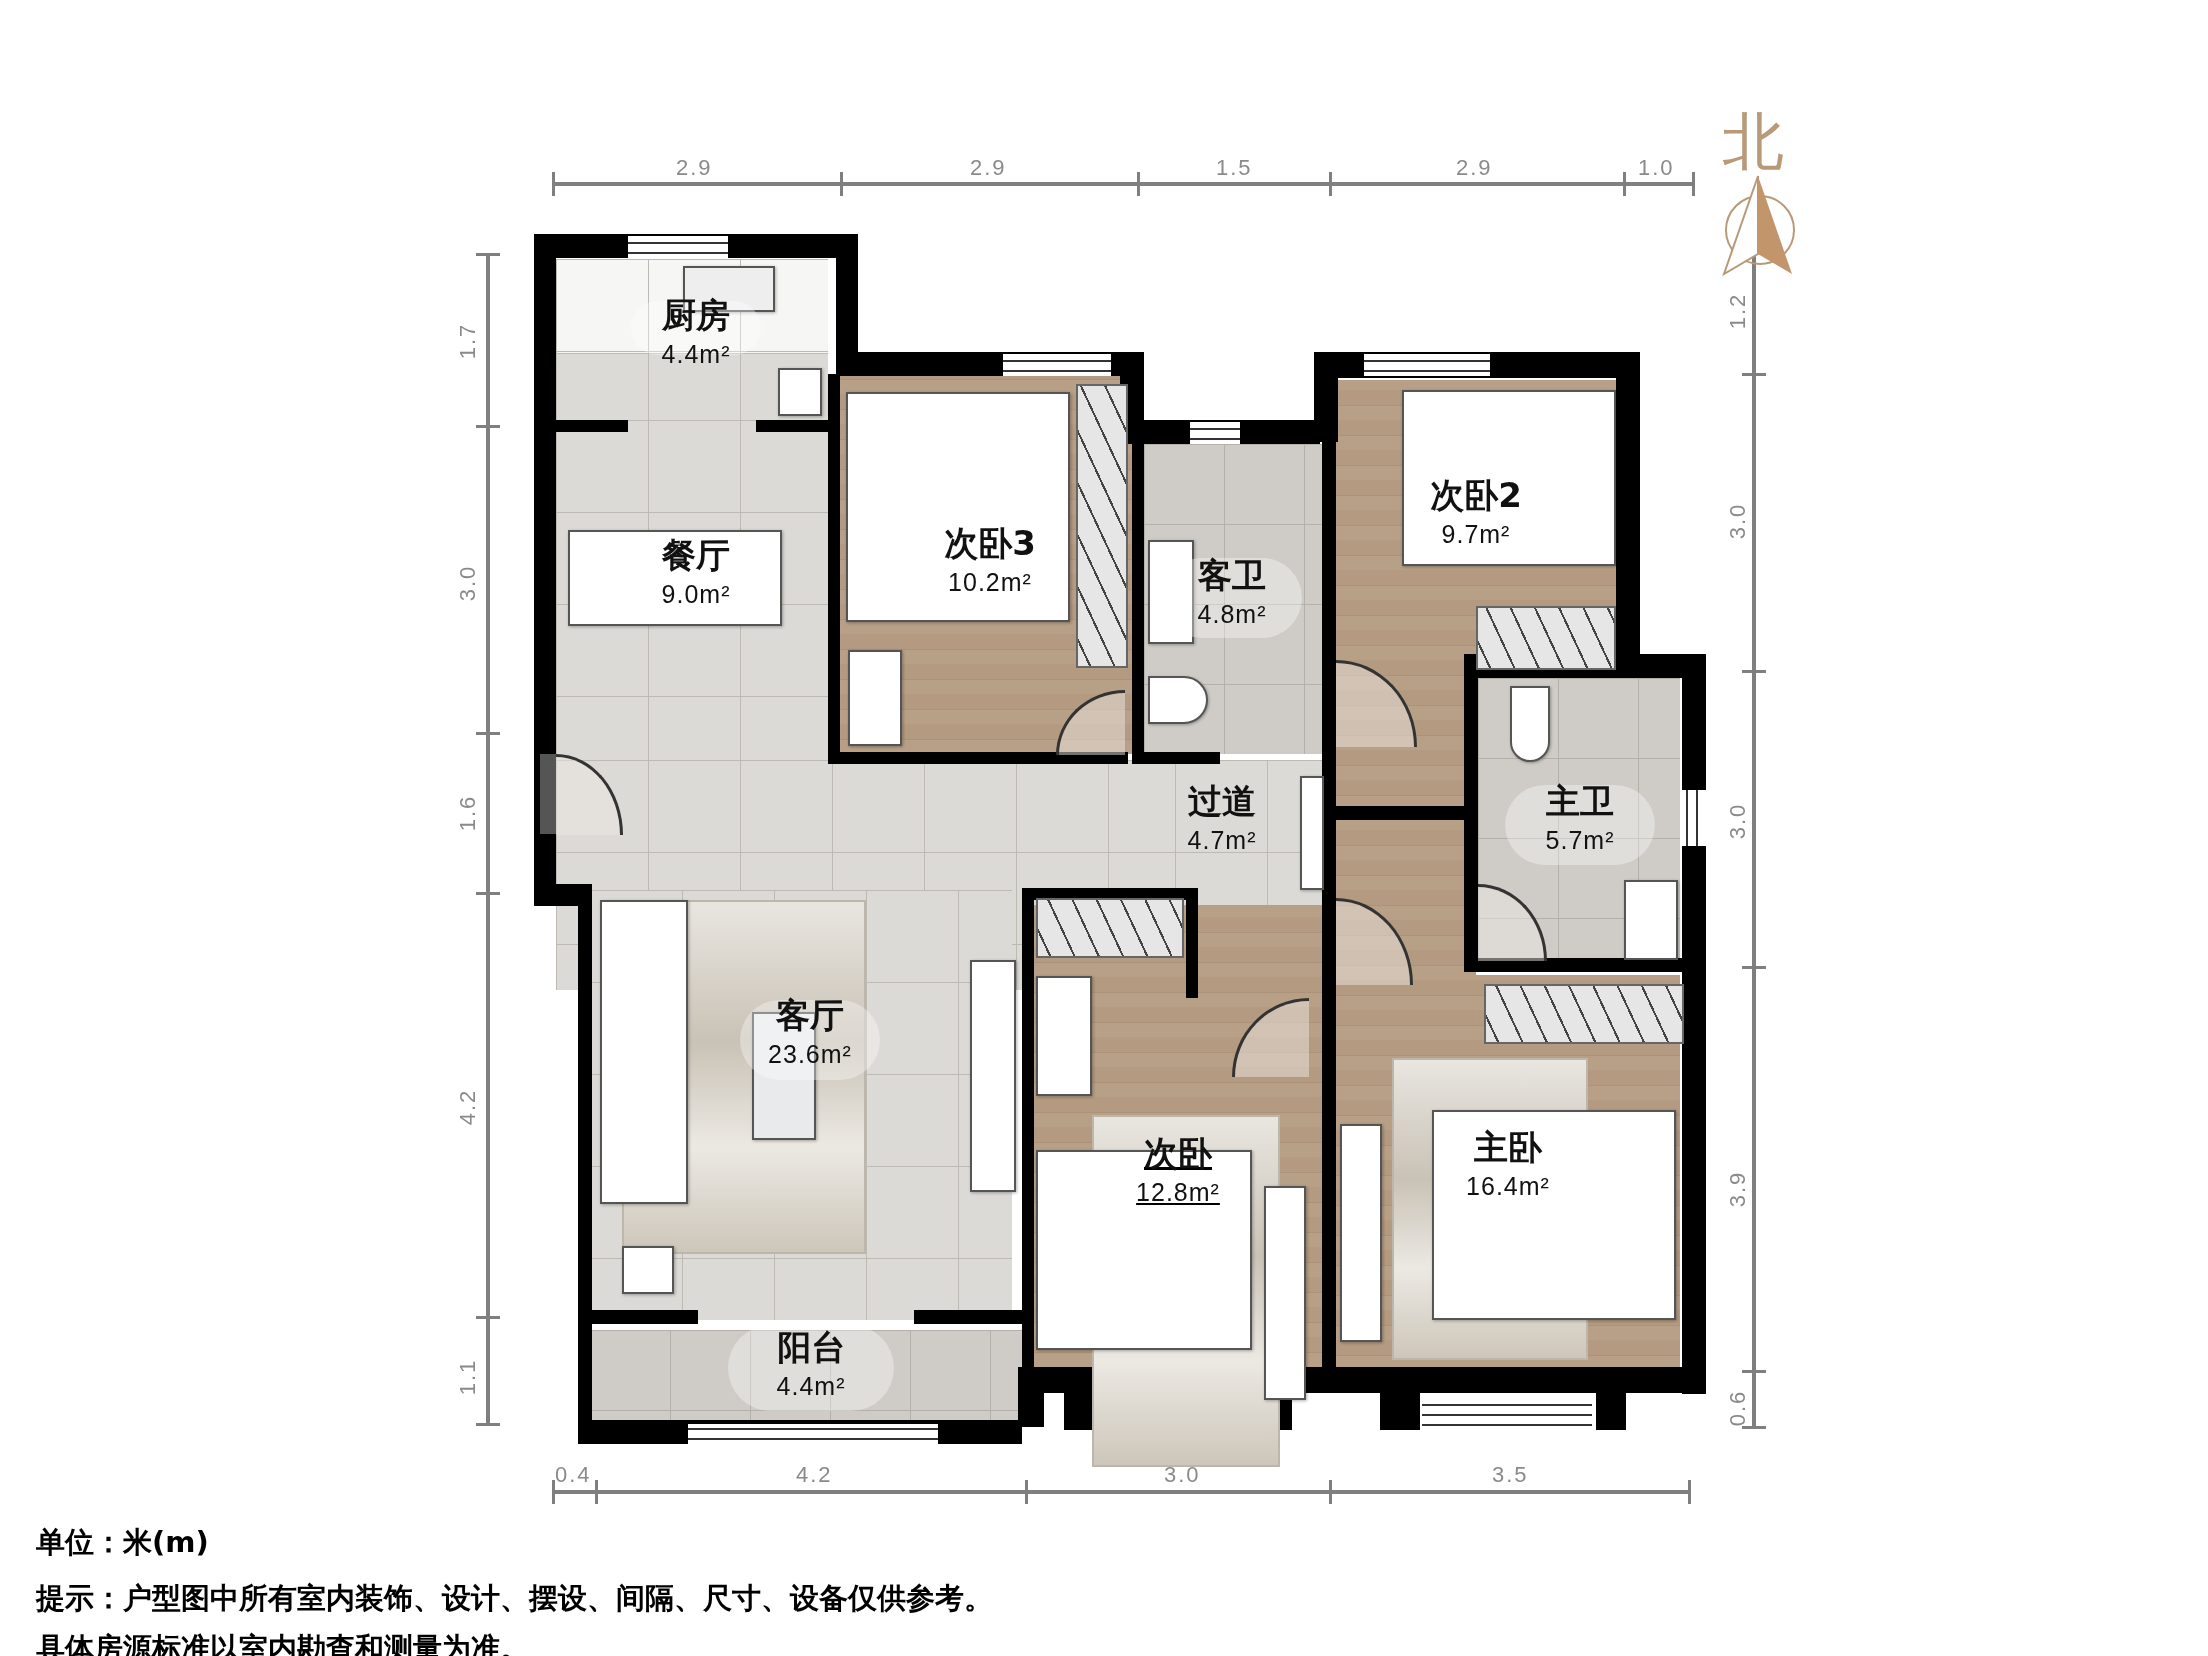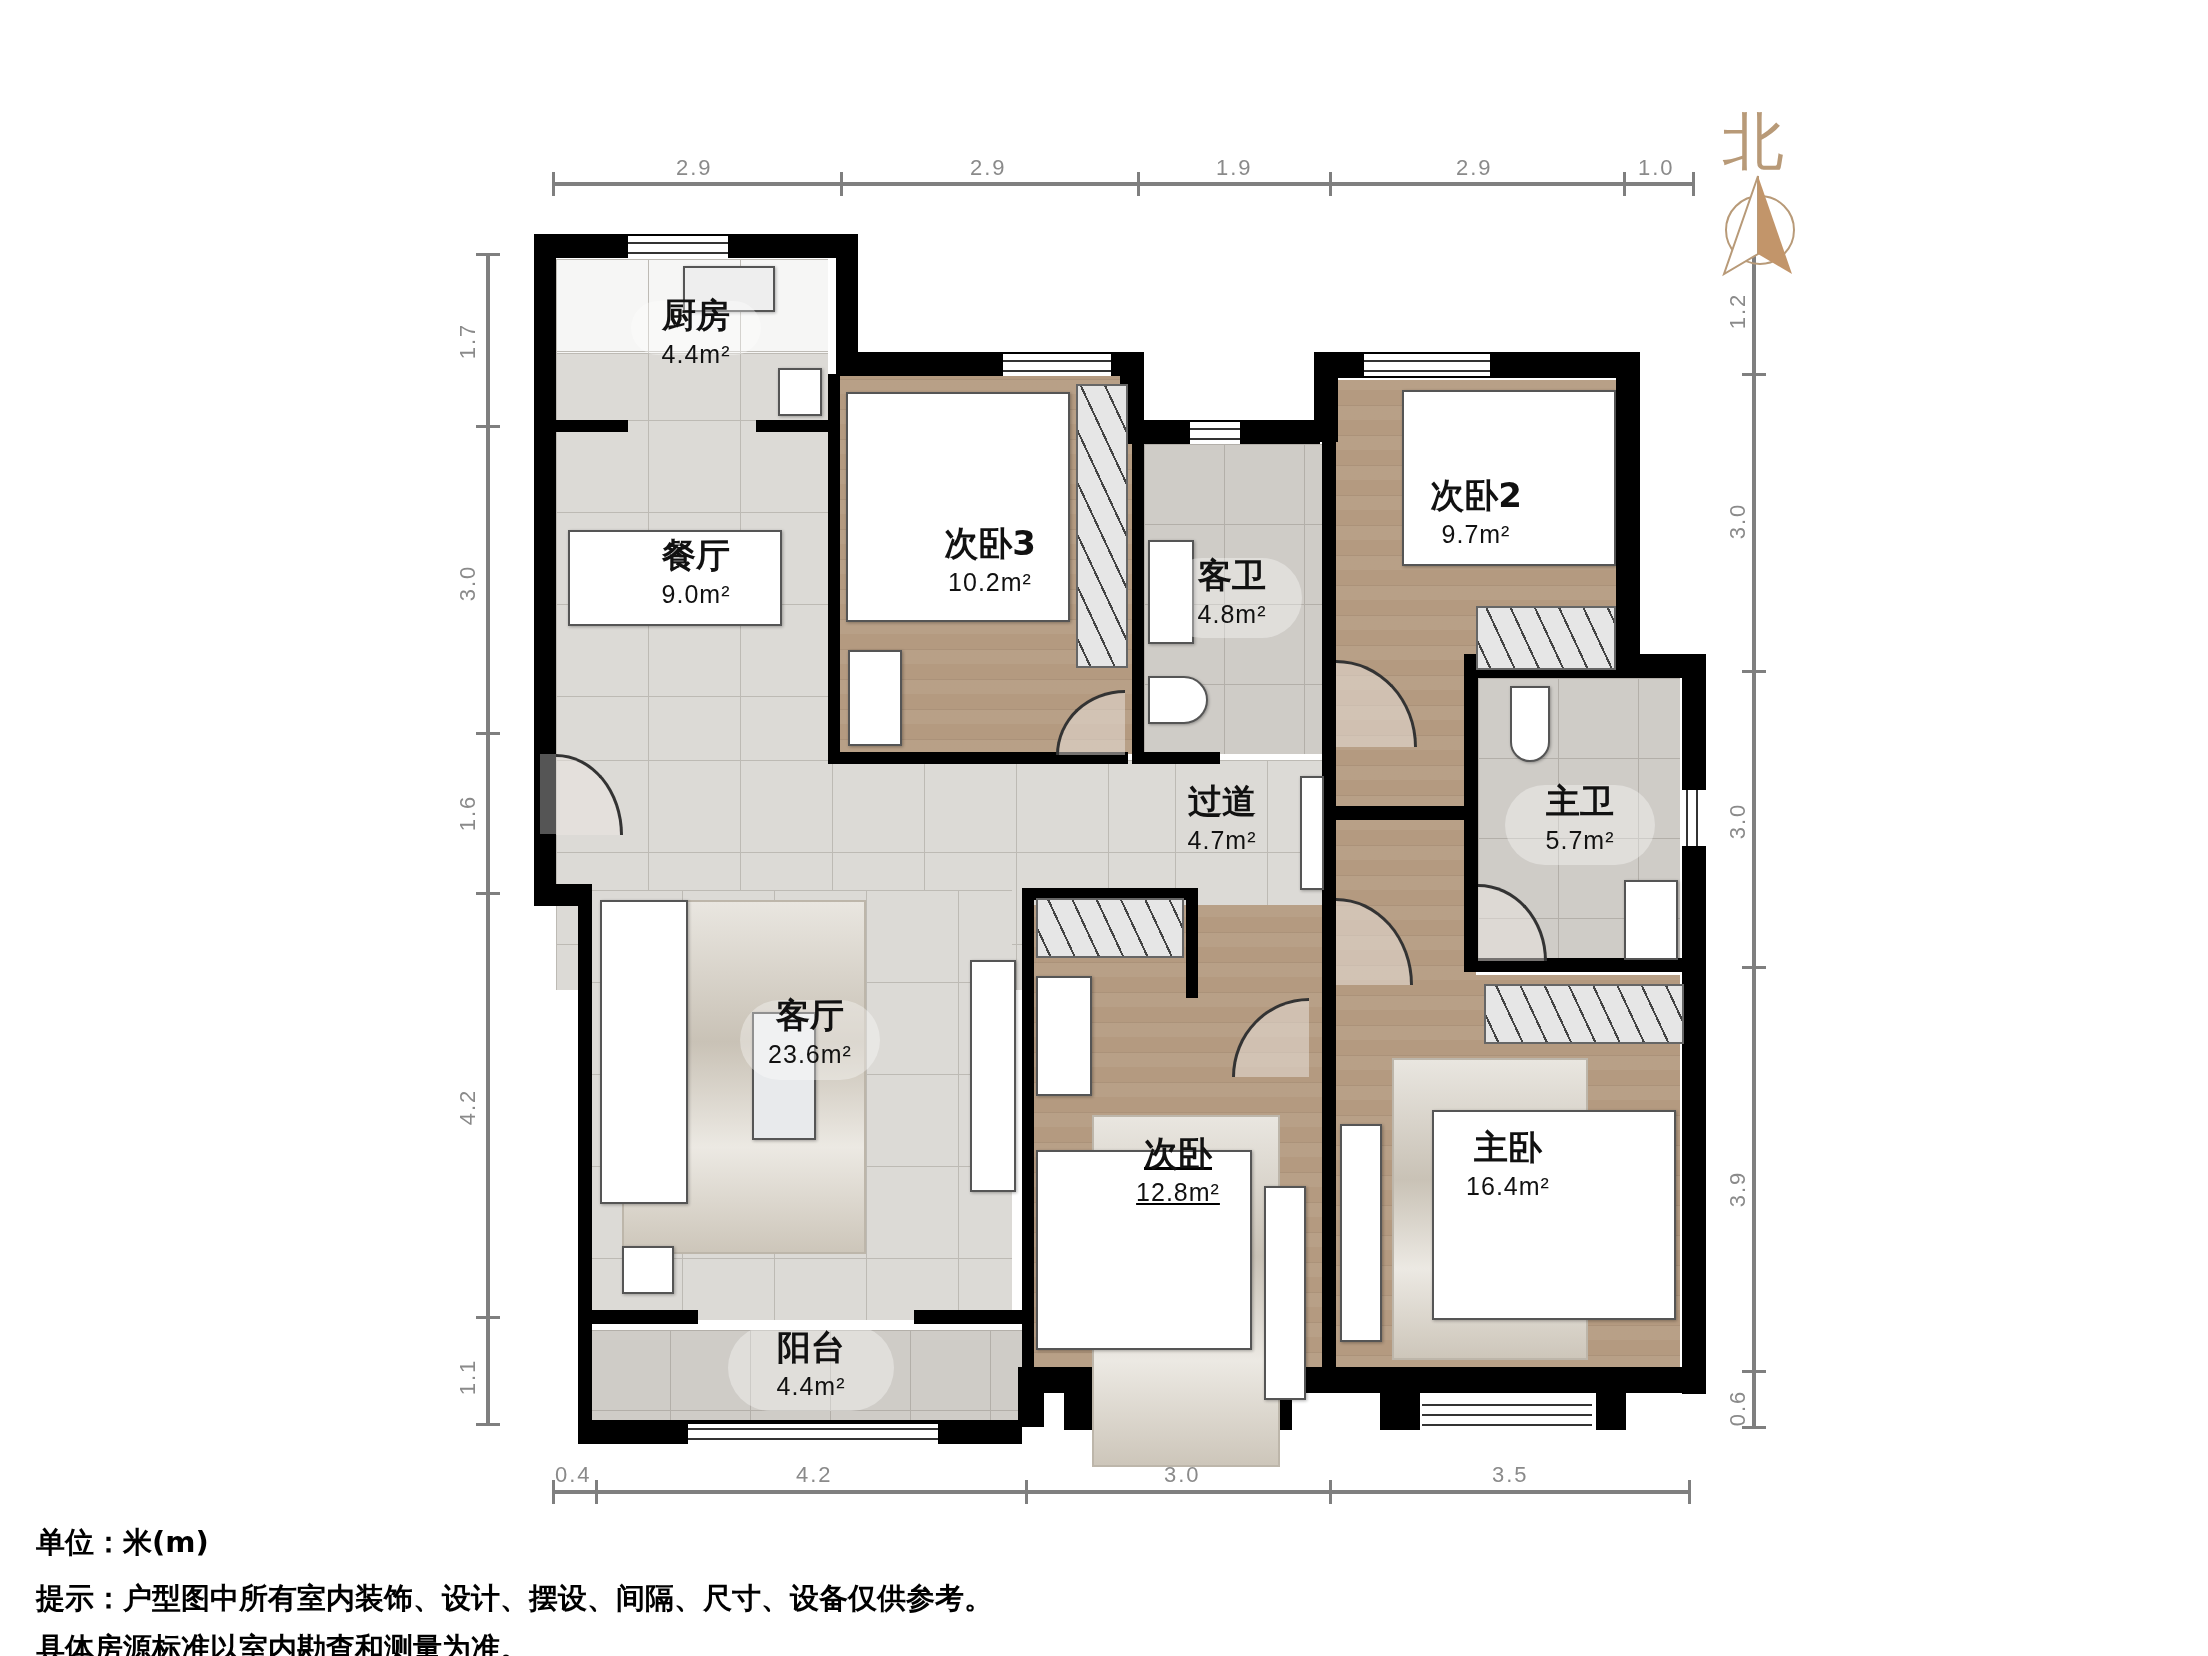--- a/index.html
+++ b/index.html
@@ -44,21 +44,21 @@
 <div>
   <div class="dim-line" style="left:553px;top:182px;width:1141px;height:4px;"></div>
   <div class="tick" style="left:552px;top:172px;width:3px;height:24px;"></div>
   <div class="tick" style="left:840px;top:172px;width:3px;height:24px;"></div>
   <div class="tick" style="left:1137px;top:172px;width:3px;height:24px;"></div>
   <div class="tick" style="left:1329px;top:172px;width:3px;height:24px;"></div>
   <div class="tick" style="left:1623px;top:172px;width:3px;height:24px;"></div>
   <div class="tick" style="left:1692px;top:172px;width:3px;height:24px;"></div>
   <span class="dim-label" style="left:676px;top:155px;">2.9</span>
   <span class="dim-label" style="left:970px;top:155px;">2.9</span>
-  <span class="dim-label" style="left:1216px;top:155px;">1.9</span>
+  <span class="dim-label" style="left:1216px;top:155px;">1.5</span>
   <span class="dim-label" style="left:1456px;top:155px;">2.9</span>
   <span class="dim-label" style="left:1638px;top:155px;">1.0</span>
 </div>
 
 <div>
   <div class="dim-line" style="left:553px;top:1490px;width:1137px;height:4px;"></div>
   <div class="tick" style="left:552px;top:1480px;width:3px;height:24px;"></div>
   <div class="tick" style="left:595px;top:1480px;width:3px;height:24px;"></div>
   <div class="tick" style="left:1025px;top:1480px;width:3px;height:24px;"></div>
   <div class="tick" style="left:1329px;top:1480px;width:3px;height:24px;"></div>
@@ -266,21 +266,21 @@
     <span class="room-name">次卧</span>
     <span class="room-area">12.8m²</span>
   </div>
 
   <div class="room-label" style="left:1508px;top:1164px;">
     <span class="room-name">主卧</span>
     <span class="room-area">16.4m²</span>
   </div>
 
   <div class="room-badge" style="left:811px;top:1368px;width:166px;height:86px;"></div>
-  <div class="room-label" style="left:811px;top:1364px;">
+  <div class="room-label" style="left:811px;top:1364px;text-align:right;">
     <span class="room-name">阳台</span>
     <span class="room-area">4.4m²</span>
   </div>
 </div>
 
 <div>
   <div class="note" style="top:1522px;">单位：米(m)</div>
   <div class="note" style="top:1562px;margin-top:16px;">提示：户型图中所有室内装饰、设计、摆设、间隔、尺寸、设备仅供参考。</div>
   <div class="note" style="top:1628px;">具体房源标准以室内勘查和测量为准。</div>
 </div>

